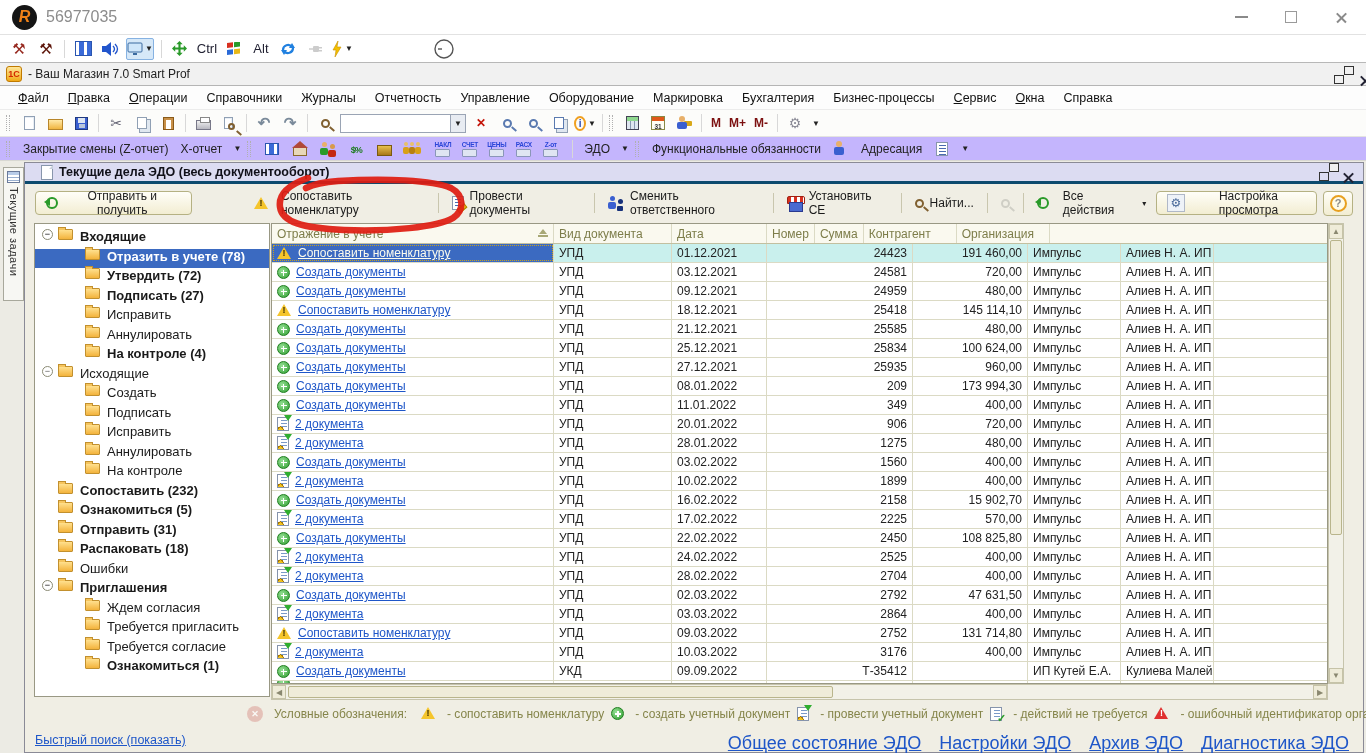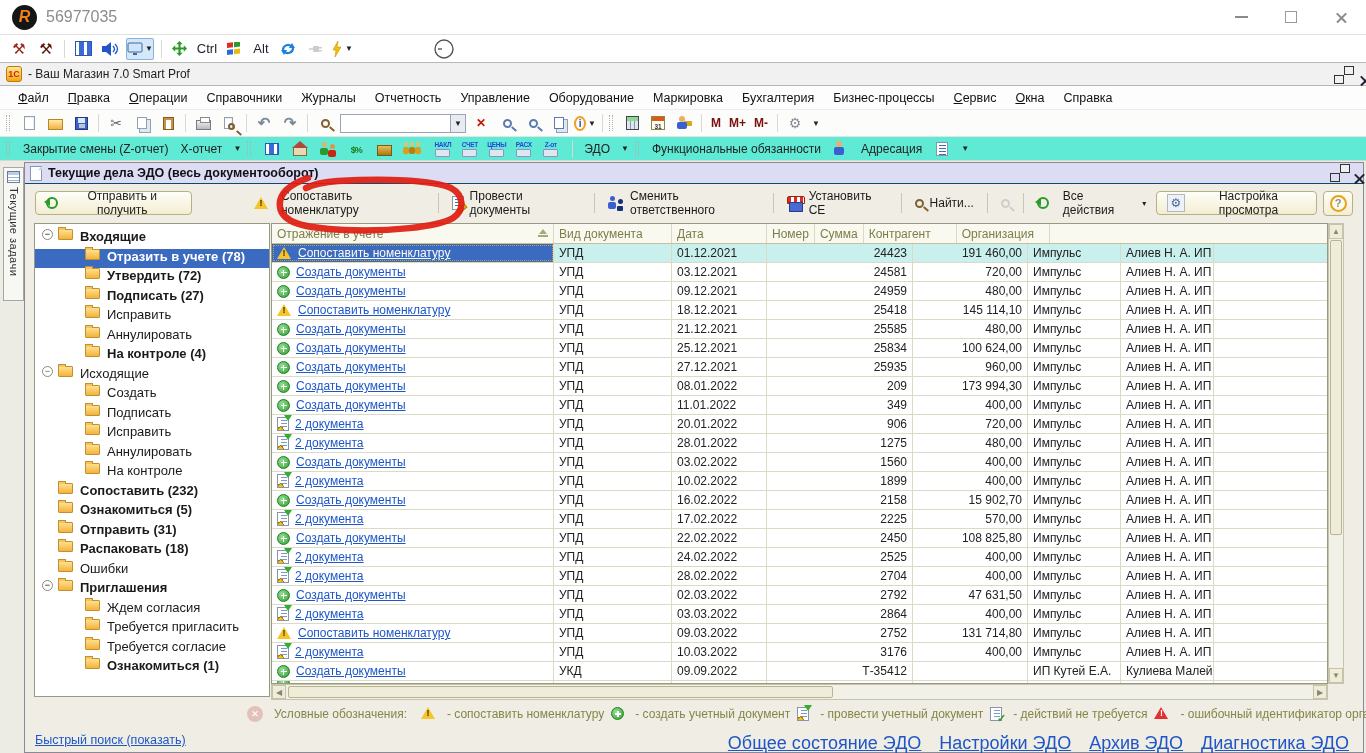--- a/index.html
+++ b/index.html
@@ -70,21 +70,21 @@
      linear-gradient(#8fd88f 0 4px,transparent 4px),
      repeating-linear-gradient(90deg,#dfe6f0 0 3px,#8898b0 3px 4px)}
   .i-cal{width:14px;height:14px;border:1px solid #884;background:linear-gradient(#e05818 0 4px,#fffef2 4px);color:#333;font-size:6.5px;font-weight:bold;text-align:center;line-height:20px}
   .i-ulock{width:16px;height:14px;position:relative}
   .i-ulock::before{content:"";position:absolute;left:3px;top:0;width:6px;height:6px;border-radius:50%;background:#e8b06a}
   .i-ulock::after{content:"";position:absolute;left:1px;top:6px;width:10px;height:7px;border-radius:2px;background:#3a5fd0;box-shadow:6px -2px 0 -1px #d8a818}
   .mbtn{color:#7c1010;font-weight:bold;font-size:12px;padding:0 3px}
   .i-tools::before{content:"⚙";font-size:14px;color:#8a8a96}
 
   
-  #tb2{height:24px;background:#5eead4;display:flex;align-items:center;gap:6px;padding-left:6px;border-bottom:1px solid #d8d8d2}
+  #tb2{height:24px;background:#c4b5fd;display:flex;align-items:center;gap:6px;padding-left:6px;border-bottom:1px solid #d8d8d2}
   .t2txt{font-size:12px;color:#222;padding:1px 3px}
   .i-house{width:14px;height:9px;background:#e8d8b8;border:1px solid #8a6a2a;position:relative;margin-top:5px}
   .i-house::before{content:"";position:absolute;left:-2px;top:-7px;border-left:8px solid transparent;border-right:8px solid transparent;border-bottom:7px solid #b04838}
   .i-pp{width:17px;height:15px;position:relative}
   .i-pp::before{content:"";position:absolute;left:2px;top:1px;width:5px;height:5px;border-radius:50%;background:#e8b06a;box-shadow:8px 2px 0 #d89a4a}
   .i-pp::after{content:"";position:absolute;left:0;top:7px;width:8px;height:7px;border-radius:2px;background:#2a9a2a;box-shadow:8px 2px 0 #c42810}
   .i-dollar::before{content:"$%";font-size:9px;font-weight:bold;color:#1a7a1a;letter-spacing:-1px}
   .i-boxy{width:15px;height:11px;background:linear-gradient(#e8c050,#a87818);border:1px solid #7a5a10;margin-top:3px}
   .i-ppp{width:18px;height:15px;position:relative}
   .i-ppp::before{content:"";position:absolute;left:1px;top:1px;width:4px;height:4px;border-radius:50%;background:#e8c06a;box-shadow:6px 0 0 #e8c06a,12px 0 0 #e8c06a}
@@ -100,21 +100,21 @@
 
   
   #ws{position:absolute;left:0;top:161px;width:1366px;height:592px;background:#ecebe4}
   #sidetab{position:absolute;left:3px;top:6px;width:21px;height:134px;background:#f7f7f3;border:1px solid #a8a89c;display:flex;flex-direction:column;align-items:center;padding-top:3px;gap:4px}
   .i-grid{width:13px;height:12px;border:1px solid #6a7a9a;background:
     linear-gradient(#b8cce8 0 3px,transparent 3px),
     repeating-linear-gradient(#fff 0 2px,#9ab0d0 2px 3px)}
   #sidetab .vtxt{writing-mode:vertical-rl;font-size:11px;color:#333;letter-spacing:0.5px}
 
   #win{position:absolute;left:24px;top:1px;width:1340px;height:591px;border:1px solid #8a8a96;background:#f0eee4}
-  .wtitle{height:21px;background:#dcdcf2;border-bottom:1px solid #0c4a6e;display:flex;align-items:center;gap:6px;padding:0 5px;font-weight:bold;font-size:12.5px;color:#101018}
+  .wtitle{height:21px;background:#dcdcf2;border-bottom:3px solid #0c4a6e;display:flex;align-items:center;gap:6px;padding:0 16px;font-weight:bold;font-size:12.5px;color:#101018}
   .wdoc{width:12px;height:15px;background:#fff;border:1px solid #8896ac;position:relative}
   .wdoc::before{content:"";position:absolute;right:-1px;top:-1px;border-left:4px solid transparent;border-bottom:4px solid #c8d0dc}
   .wtitle .wct{margin-left:auto;display:flex;gap:14px;align-items:center;padding-right:4px}
   .wtitle .g-min{background:#223;width:10px}
   .wx{position:relative;width:11px;height:11px}
   .wx::before,.wx::after{content:"";position:absolute;left:-1px;top:5px;width:13px;height:1.8px;background:#223}
   .wx::before{transform:rotate(45deg)}.wx::after{transform:rotate(-45deg)}
 
   
   .wtools{height:38px;display:flex;align-items:center;padding:0 10px;gap:6px;position:relative}

